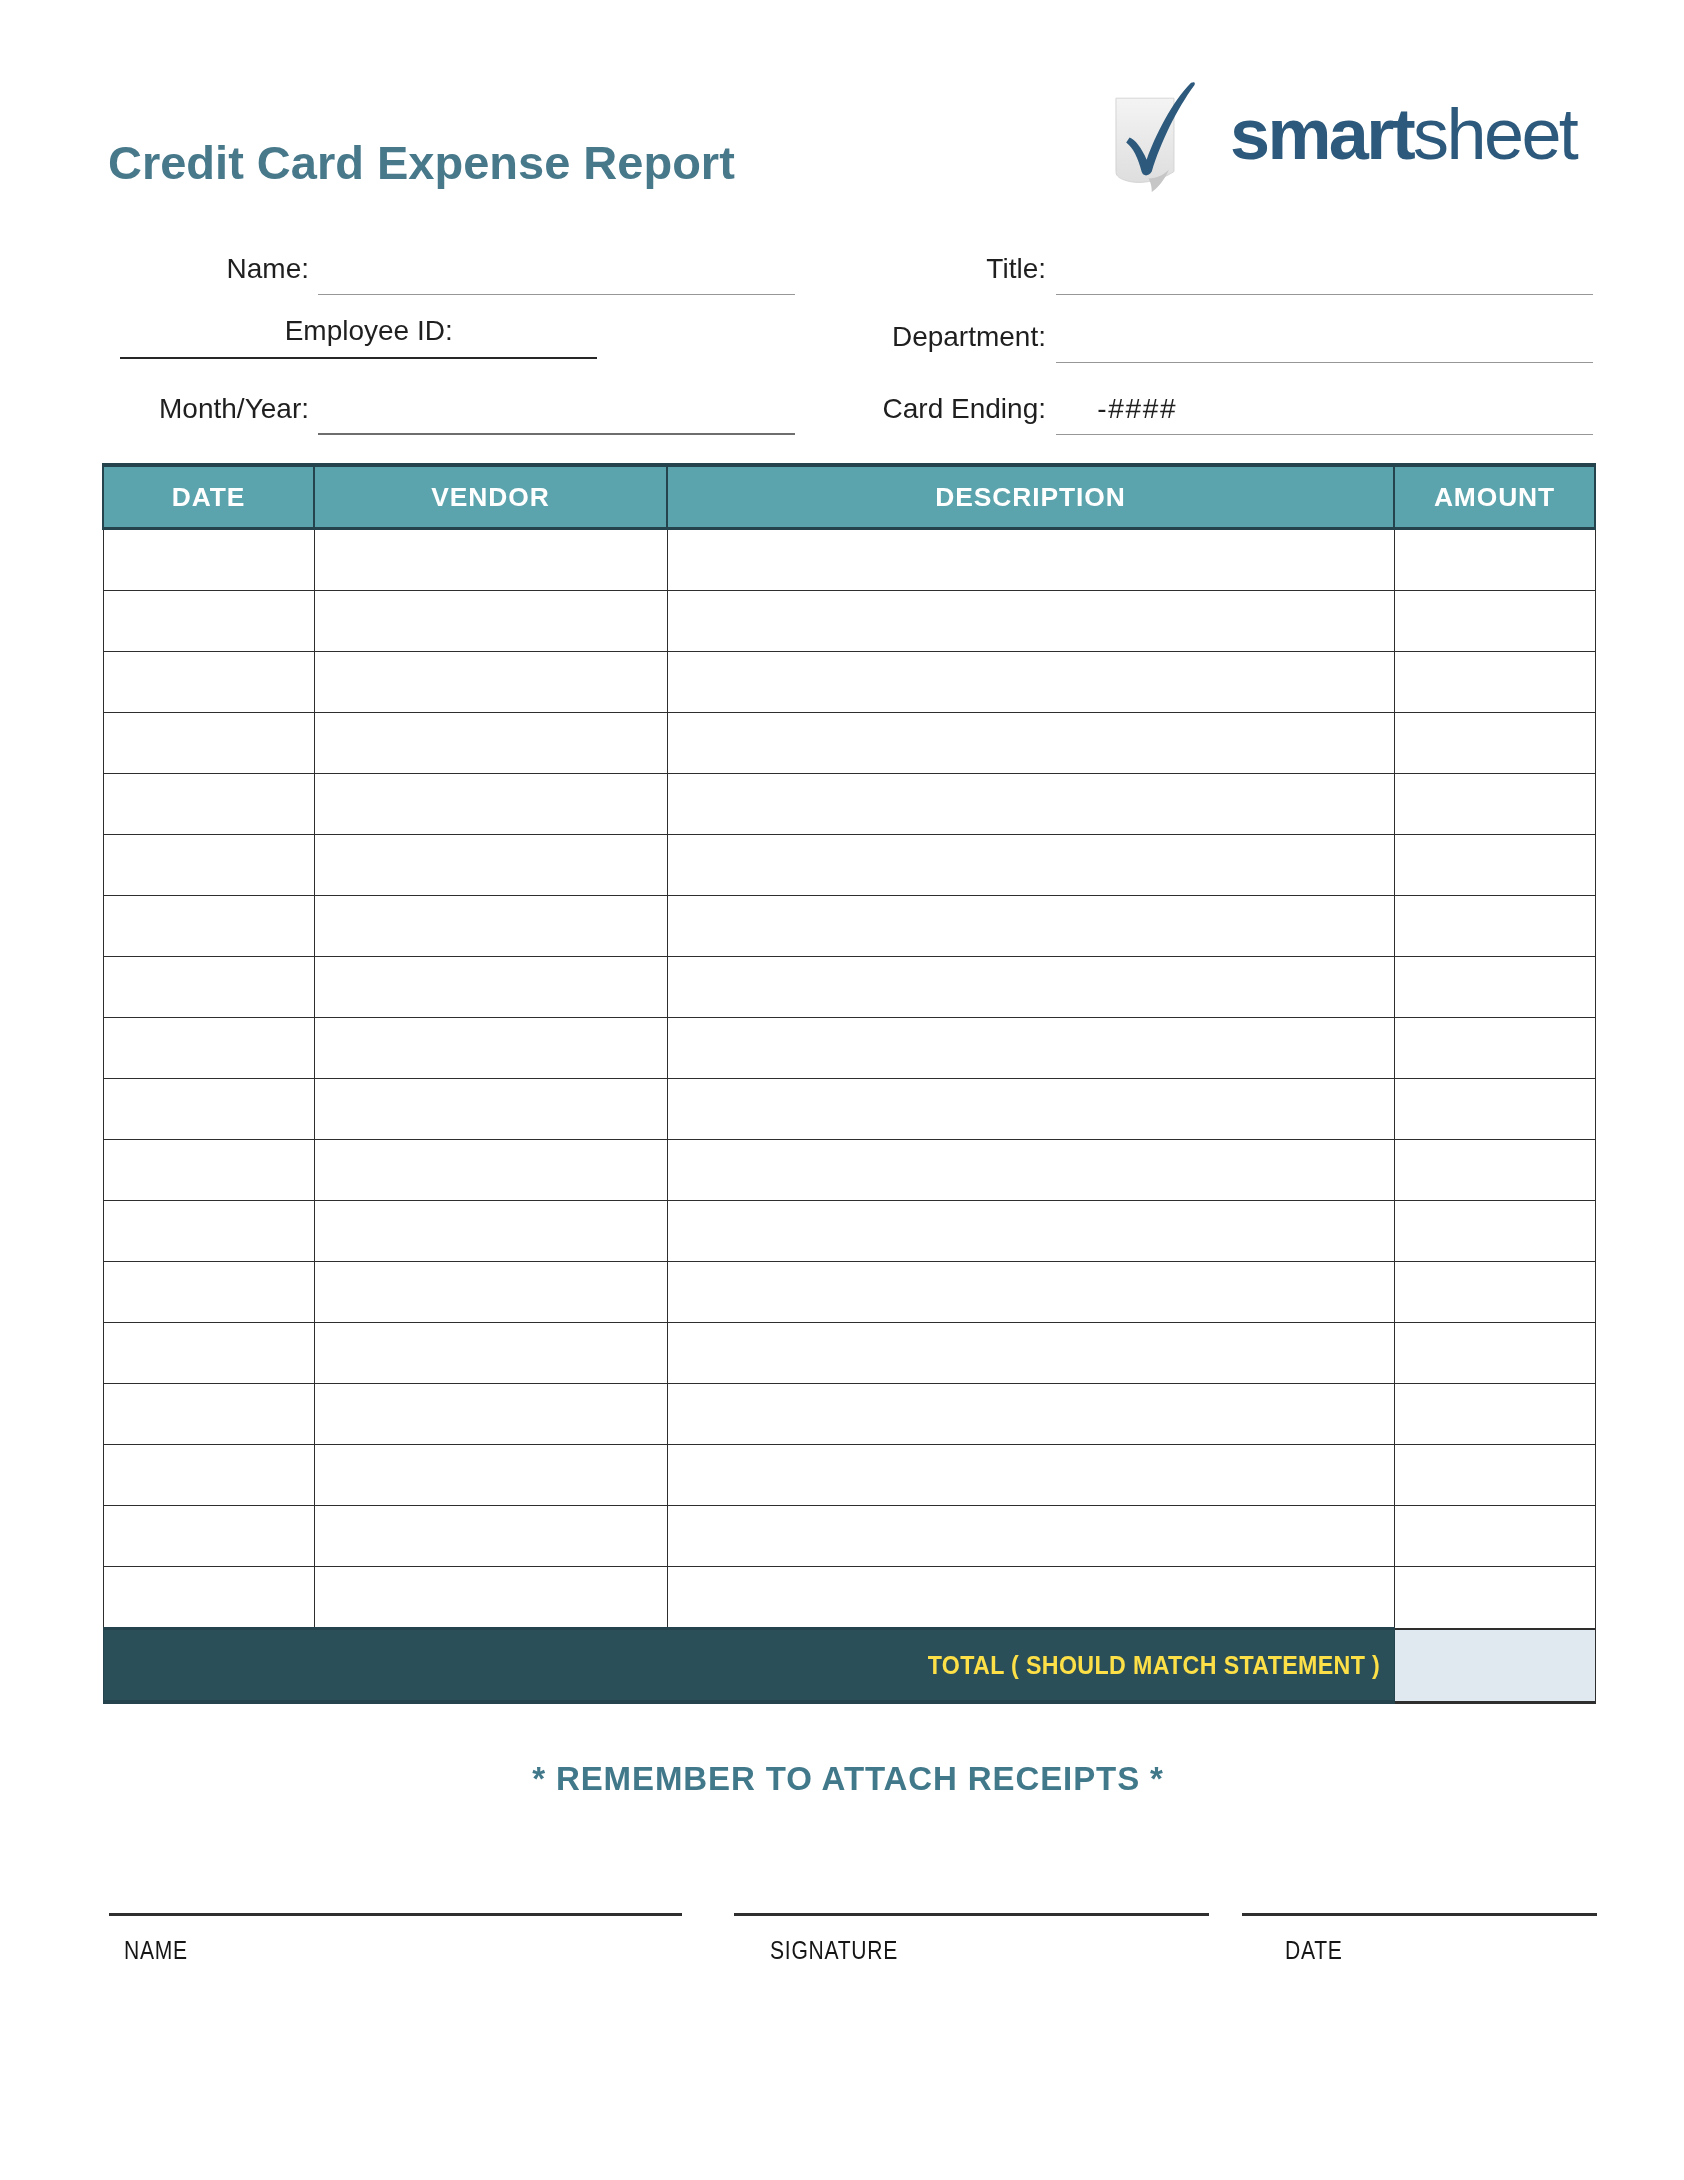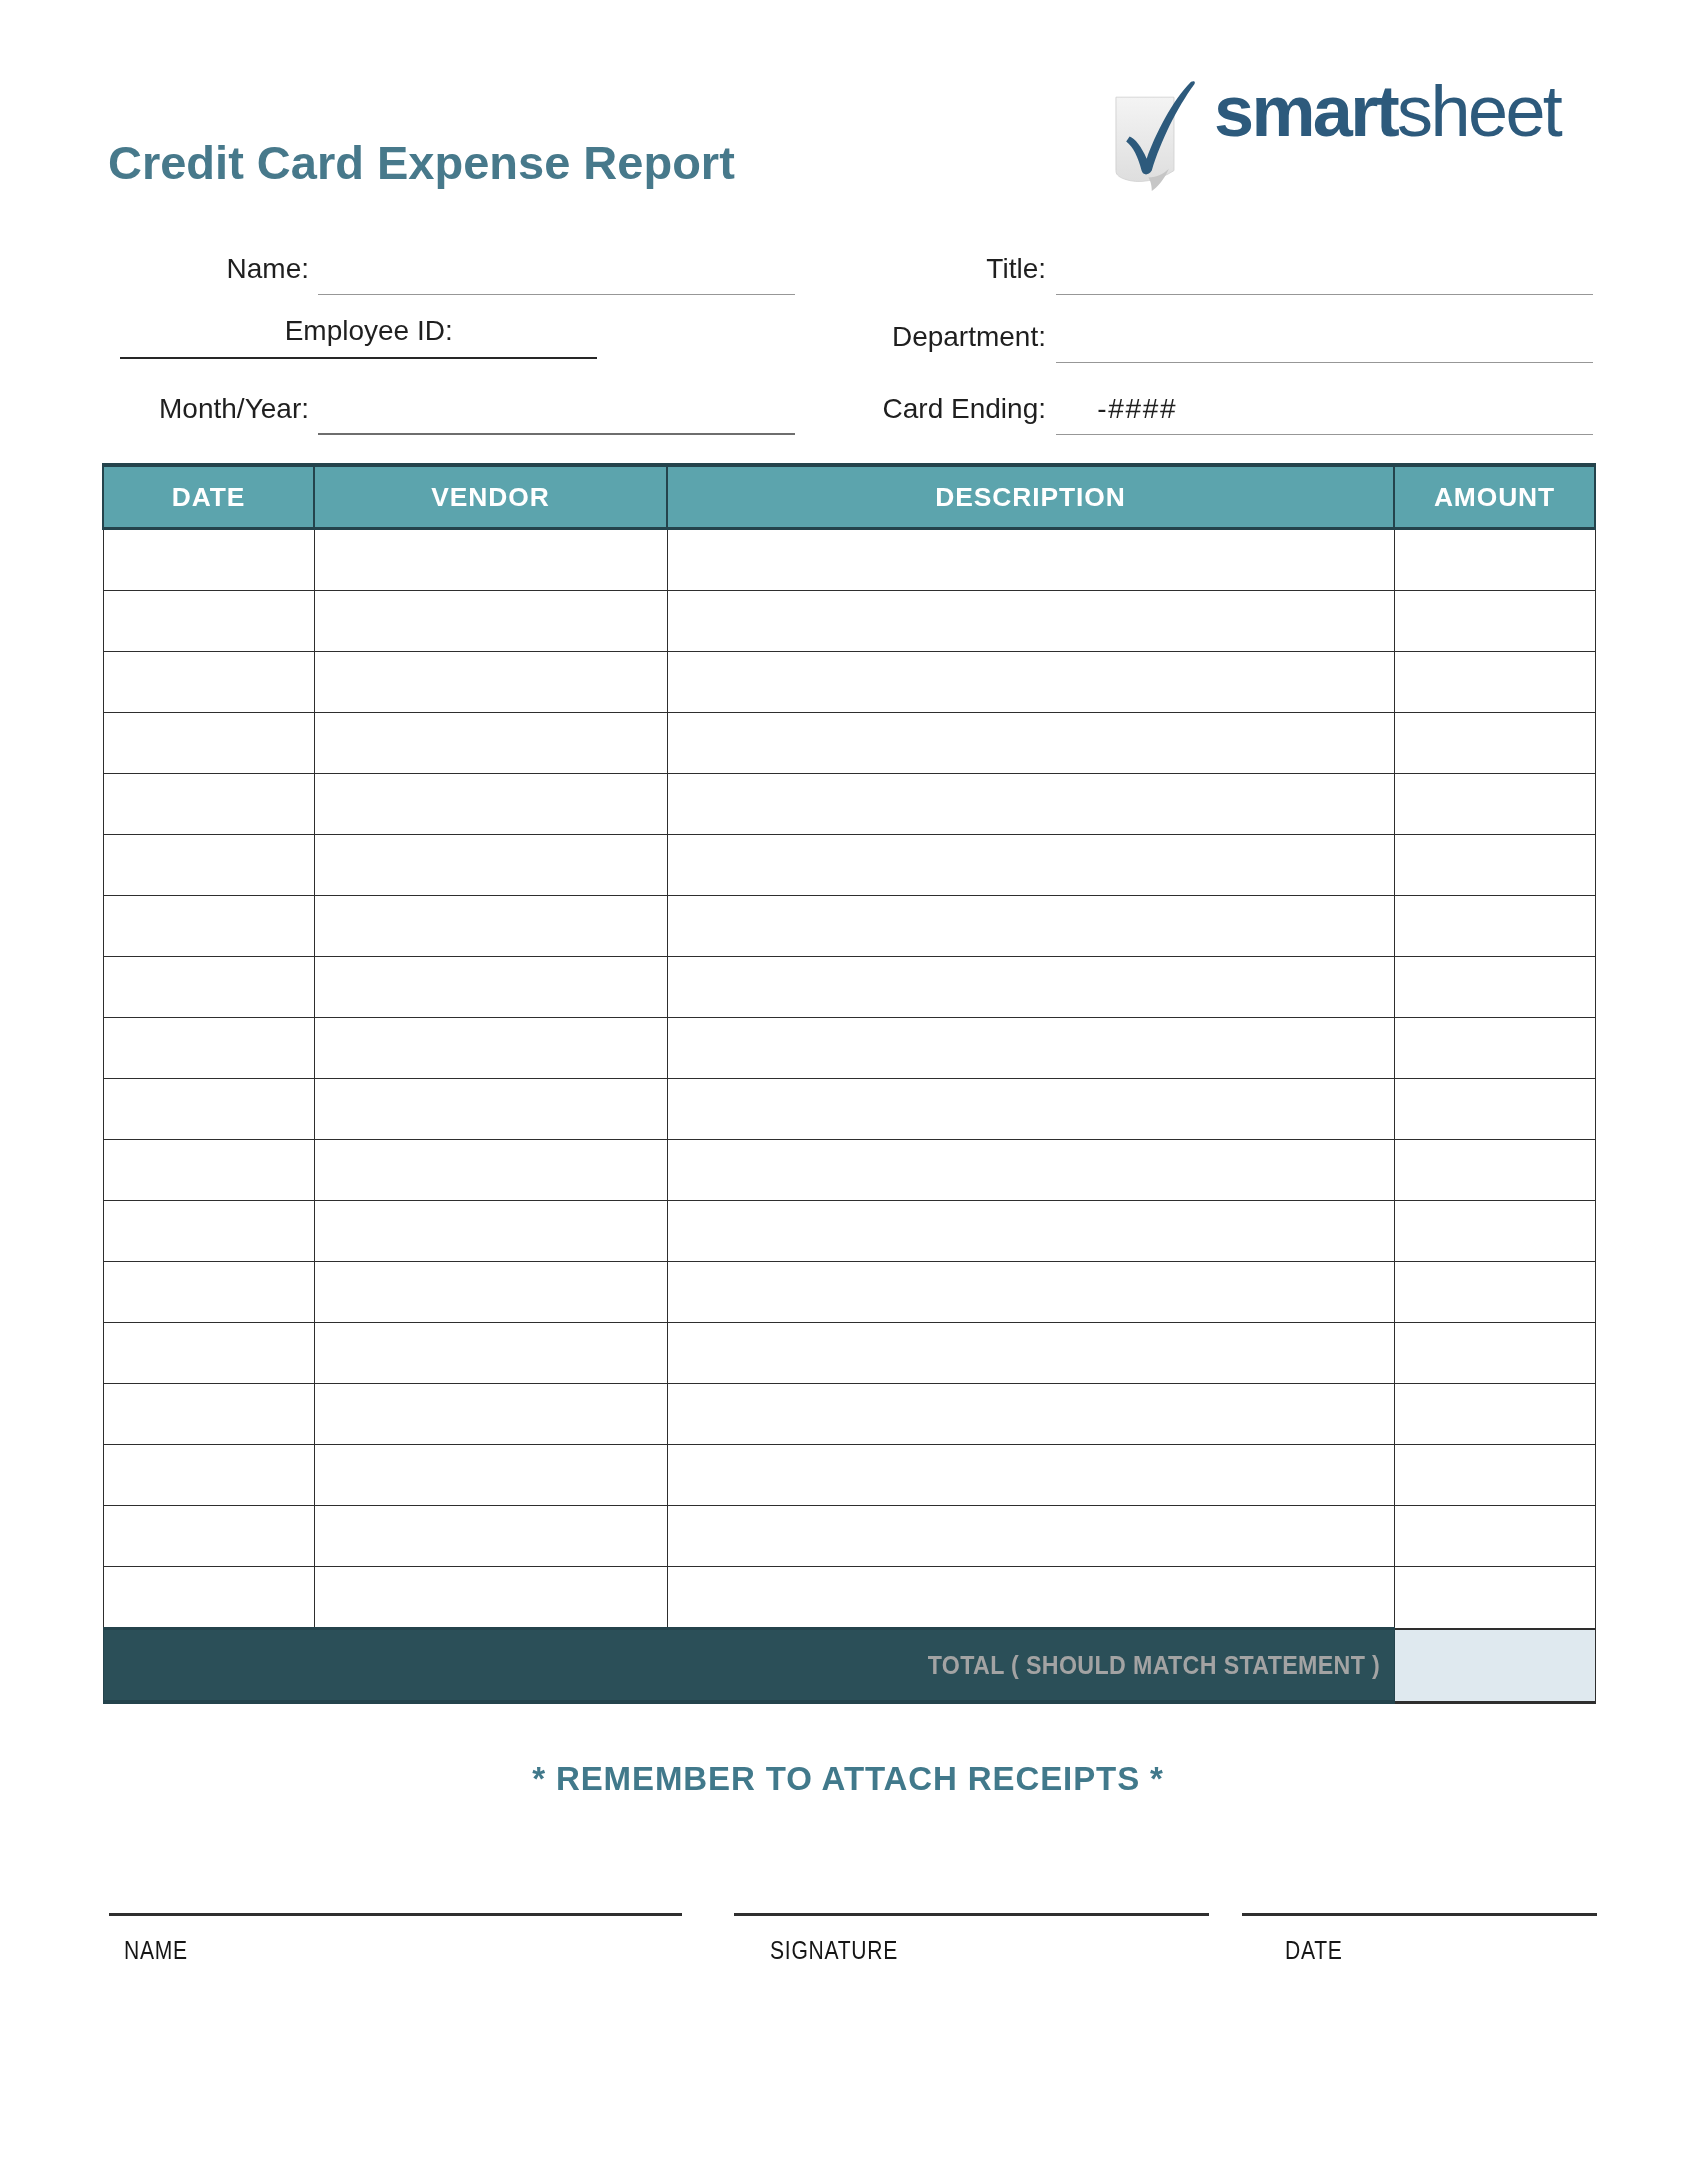--- a/index.html
+++ b/index.html
@@ -8,21 +8,21 @@
     font-family:"Liberation Sans", sans-serif;color:#1b1b1b;overflow:hidden;
   }
 
   
   .page-title{
     position:absolute;left:108px;top:139px;
     font-size:47px;font-weight:bold;color:#47798B;letter-spacing:0px;line-height:1;
   }
   .logo{
     position:absolute;left:1104px;top:75px;height:129px;
-    display:flex;gap:11px;
+    display:flex;align-items:center;gap:27px;
   }
   .logo svg{width:99px;height:128px;display:block;}
   .logo-text{
     font-size:72px;color:#2D5A7C;letter-spacing:-2.6px;line-height:1;white-space:nowrap;
     padding-bottom:12px;
   }
   .logo-text .b{font-weight:bold;}
   .logo-text .l{font-weight:normal;}
 
   
@@ -47,21 +47,21 @@
     background:#5CA4AD;color:#ffffff;font-size:26.4px;font-weight:bold;
     height:58px;text-align:center;vertical-align:middle;letter-spacing:0.9px;
     border:2.6px solid #24434C;border-top-width:4.3px;border-bottom-width:3.4px;
   }
   .expense-table tbody td{
     background:#ffffff;border:1.7px solid #2e2e2e;height:60px;
     font-size:24px;padding:0 8.5px;
   }
   .expense-table tfoot td{height:68px;vertical-align:middle;}
   .total-label{
-    background:#2B4F58;color:#a3a3a3;text-align:right;
+    background:#2B4F58;color:#fde047;text-align:right;
     font-size:26.4px;font-weight:bold;padding-right:13.6px;
     border:1.7px solid #24434C;border-top-width:3.4px;border-bottom-width:4.3px;
   }
   .total-label span{display:inline-block;transform:scaleX(0.88);transform-origin:right center;white-space:nowrap;letter-spacing:0.4px;}
   .total-value{
     background:#DFE9EF;border:1.7px solid #2e2e2e;border-top-width:2.6px;border-bottom-width:3.4px;
   }
 
   
   .reminder{

